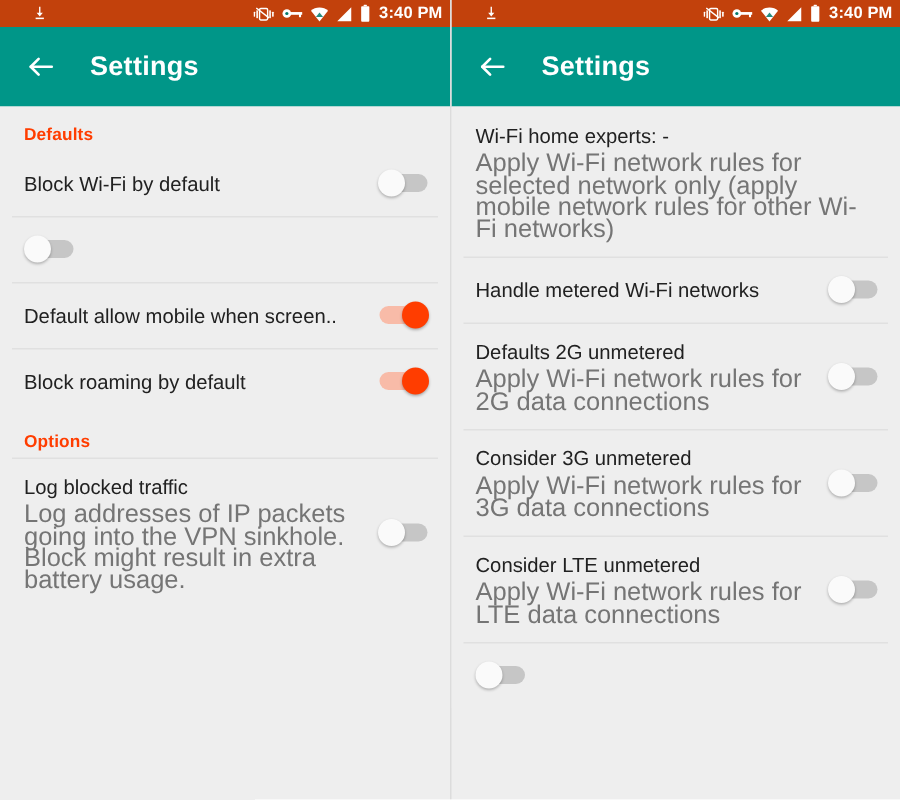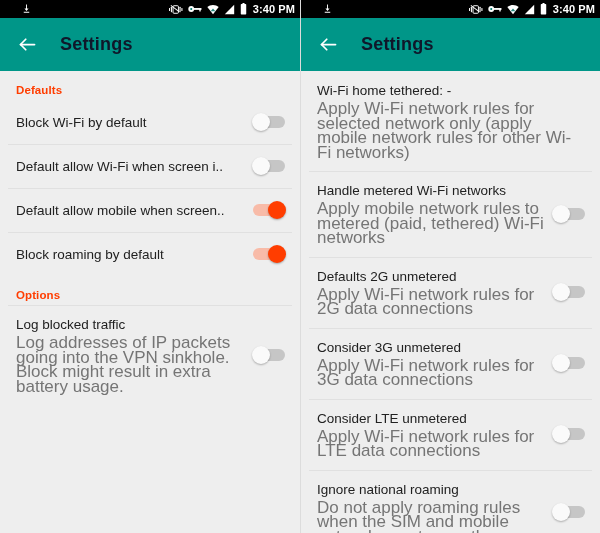--- a/index.html
+++ b/index.html
@@ -14,21 +14,21 @@
     width: 300px; height: 533px;
     position: relative;
     background: #eeeeee;
     overflow: hidden;
   }
   .panel.right { border-left: 1px solid #dcdcdc; }
 
   
   .statusbar {
     height: 18px;
-    background: #000000;
+    background: #c2410c;
     display: flex; align-items: center;
     padding: 0 5px 0 21px;
     color: #ffffff;
   }
   .sb-left { display: flex; align-items: center; gap: 4px; }
   .sb-right { margin-left: auto; display: flex; align-items: center; gap: 5px; }
   .sb-icon { display: block; }
   .sb-time {
     font-size: 11px; font-weight: bold; color: #ffffff;
     letter-spacing: 0.1px; line-height: 1;
@@ -41,21 +41,21 @@
     background: #009688;
     display: flex; align-items: center;
     padding-left: 14px;
   }
   .back-btn {
     width: 26px; height: 26px;
     display: flex; align-items: center; justify-content: center;
     cursor: pointer;
   }
   .appbar-title {
-    color: #0f172a;
+    color: #ffffff;
     font-size: 18px;
     font-weight: bold;
     margin-left: 20px;
     letter-spacing: 0.2px;
   }
 
   
   .list { background: #eeeeee; }
   .section-head {
     color: #FF3D00;
@@ -180,23 +180,20 @@
           <div class="row-title">Block Wi-Fi by default</div>
         </div>
         <div class="switch">
           <div class="track"></div>
           <div class="thumb"></div>
         </div>
       </div>
 
 
       <div class="row divider-top">
-        <div class="row-text">
-          <div class="row-title">Default allow Wi-Fi when screen i..</div>
-        </div>
         <div class="switch">
           <div class="track"></div>
           <div class="thumb"></div>
         </div>
       </div>
 
       <div class="row divider-top">
         <div class="row-text">
           <div class="row-title">Default allow mobile when screen..</div>
         </div>
@@ -279,29 +276,28 @@
             <polyline points="10,6 4,12 10,18"></polyline>
         </svg>
       </div>
       <div class="appbar-title">Settings</div>
     </div>
 
     <div class="list">
 
       <div class="row">
         <div class="row-text">
-          <div class="row-title">Wi-Fi home tethered: -</div>
+          <div class="row-title">Wi-Fi home experts: -</div>
           <div class="row-sub">Apply Wi-Fi network rules for selected network only (apply mobile network rules for other Wi-Fi networks)</div>
         </div>
       </div>
 
       <div class="row divider-top">
         <div class="row-text">
           <div class="row-title">Handle metered Wi-Fi networks</div>
-          <div class="row-sub">Apply mobile network rules to metered (paid, tethered) Wi-Fi networks</div>
         </div>
         <div class="switch">
           <div class="track"></div>
           <div class="thumb"></div>
         </div>
       </div>
 
       <div class="row divider-top">
         <div class="row-text">
           <div class="row-title">Defaults 2G unmetered</div>
@@ -329,24 +325,20 @@
           <div class="row-title">Consider LTE unmetered</div>
           <div class="row-sub">Apply Wi-Fi network rules for LTE data connections</div>
         </div>
         <div class="switch">
           <div class="track"></div>
           <div class="thumb"></div>
         </div>
       </div>
 
       <div class="row divider-top">
-        <div class="row-text">
-          <div class="row-title">Ignore national roaming</div>
-          <div class="row-sub">Do not apply roaming rules when the SIM and mobile network country are the same</div>
-        </div>
         <div class="switch">
           <div class="track"></div>
           <div class="thumb"></div>
         </div>
       </div>
 
     </div>
   </div>
 
 </div>

